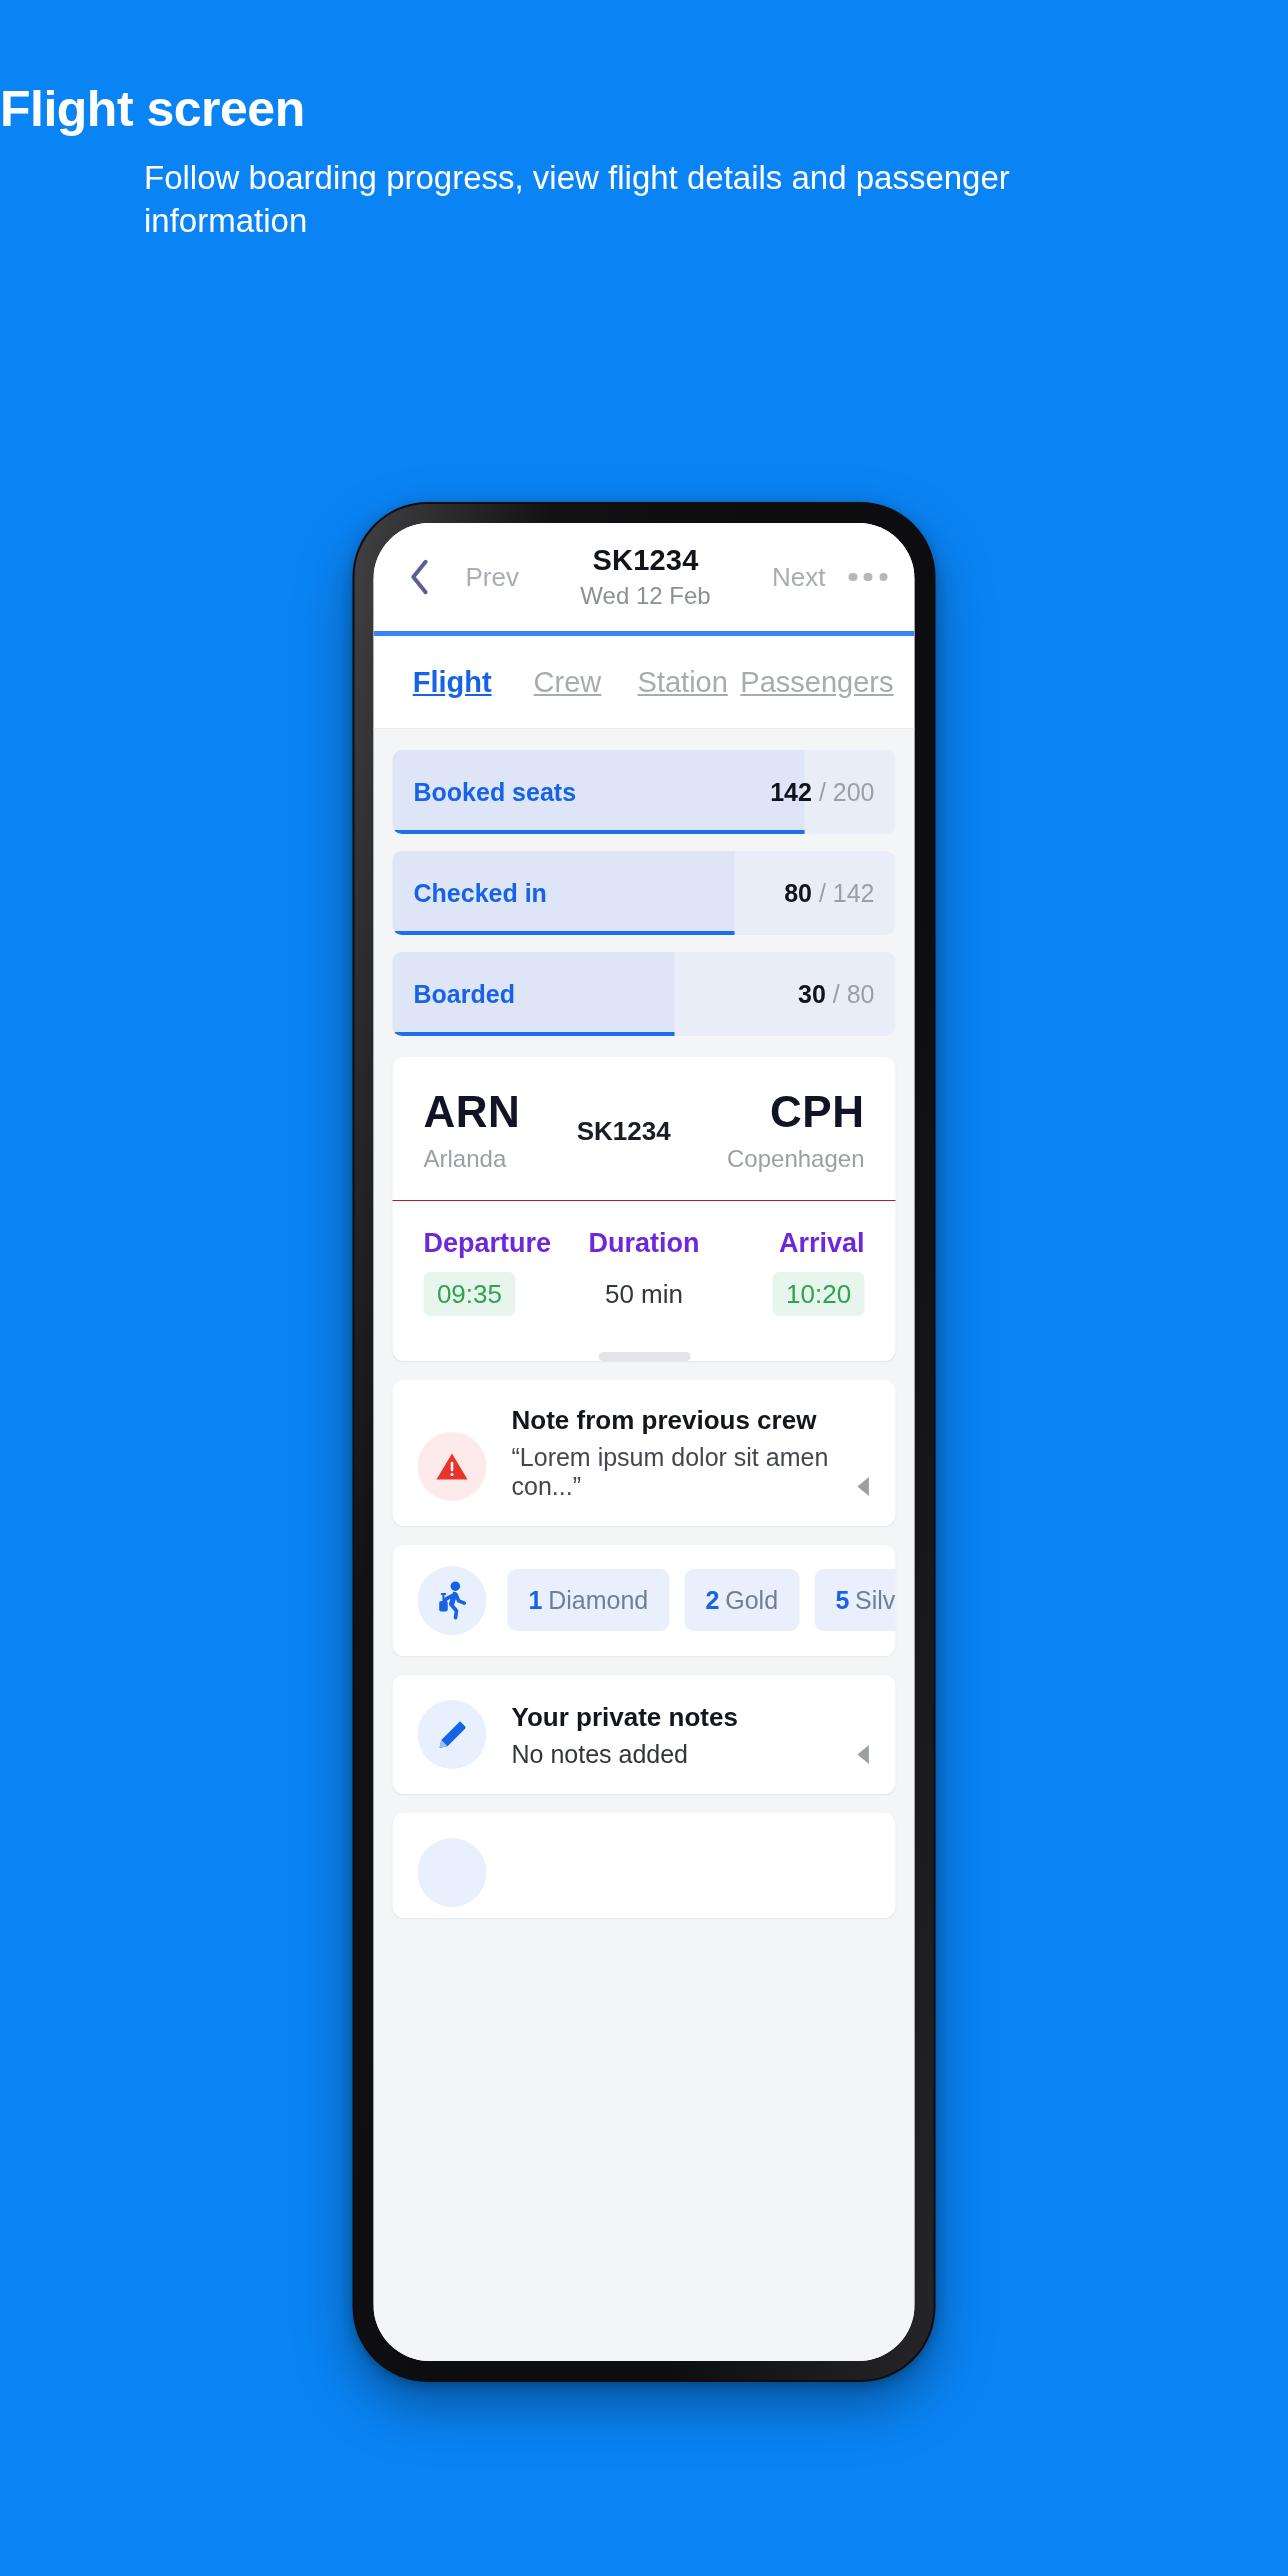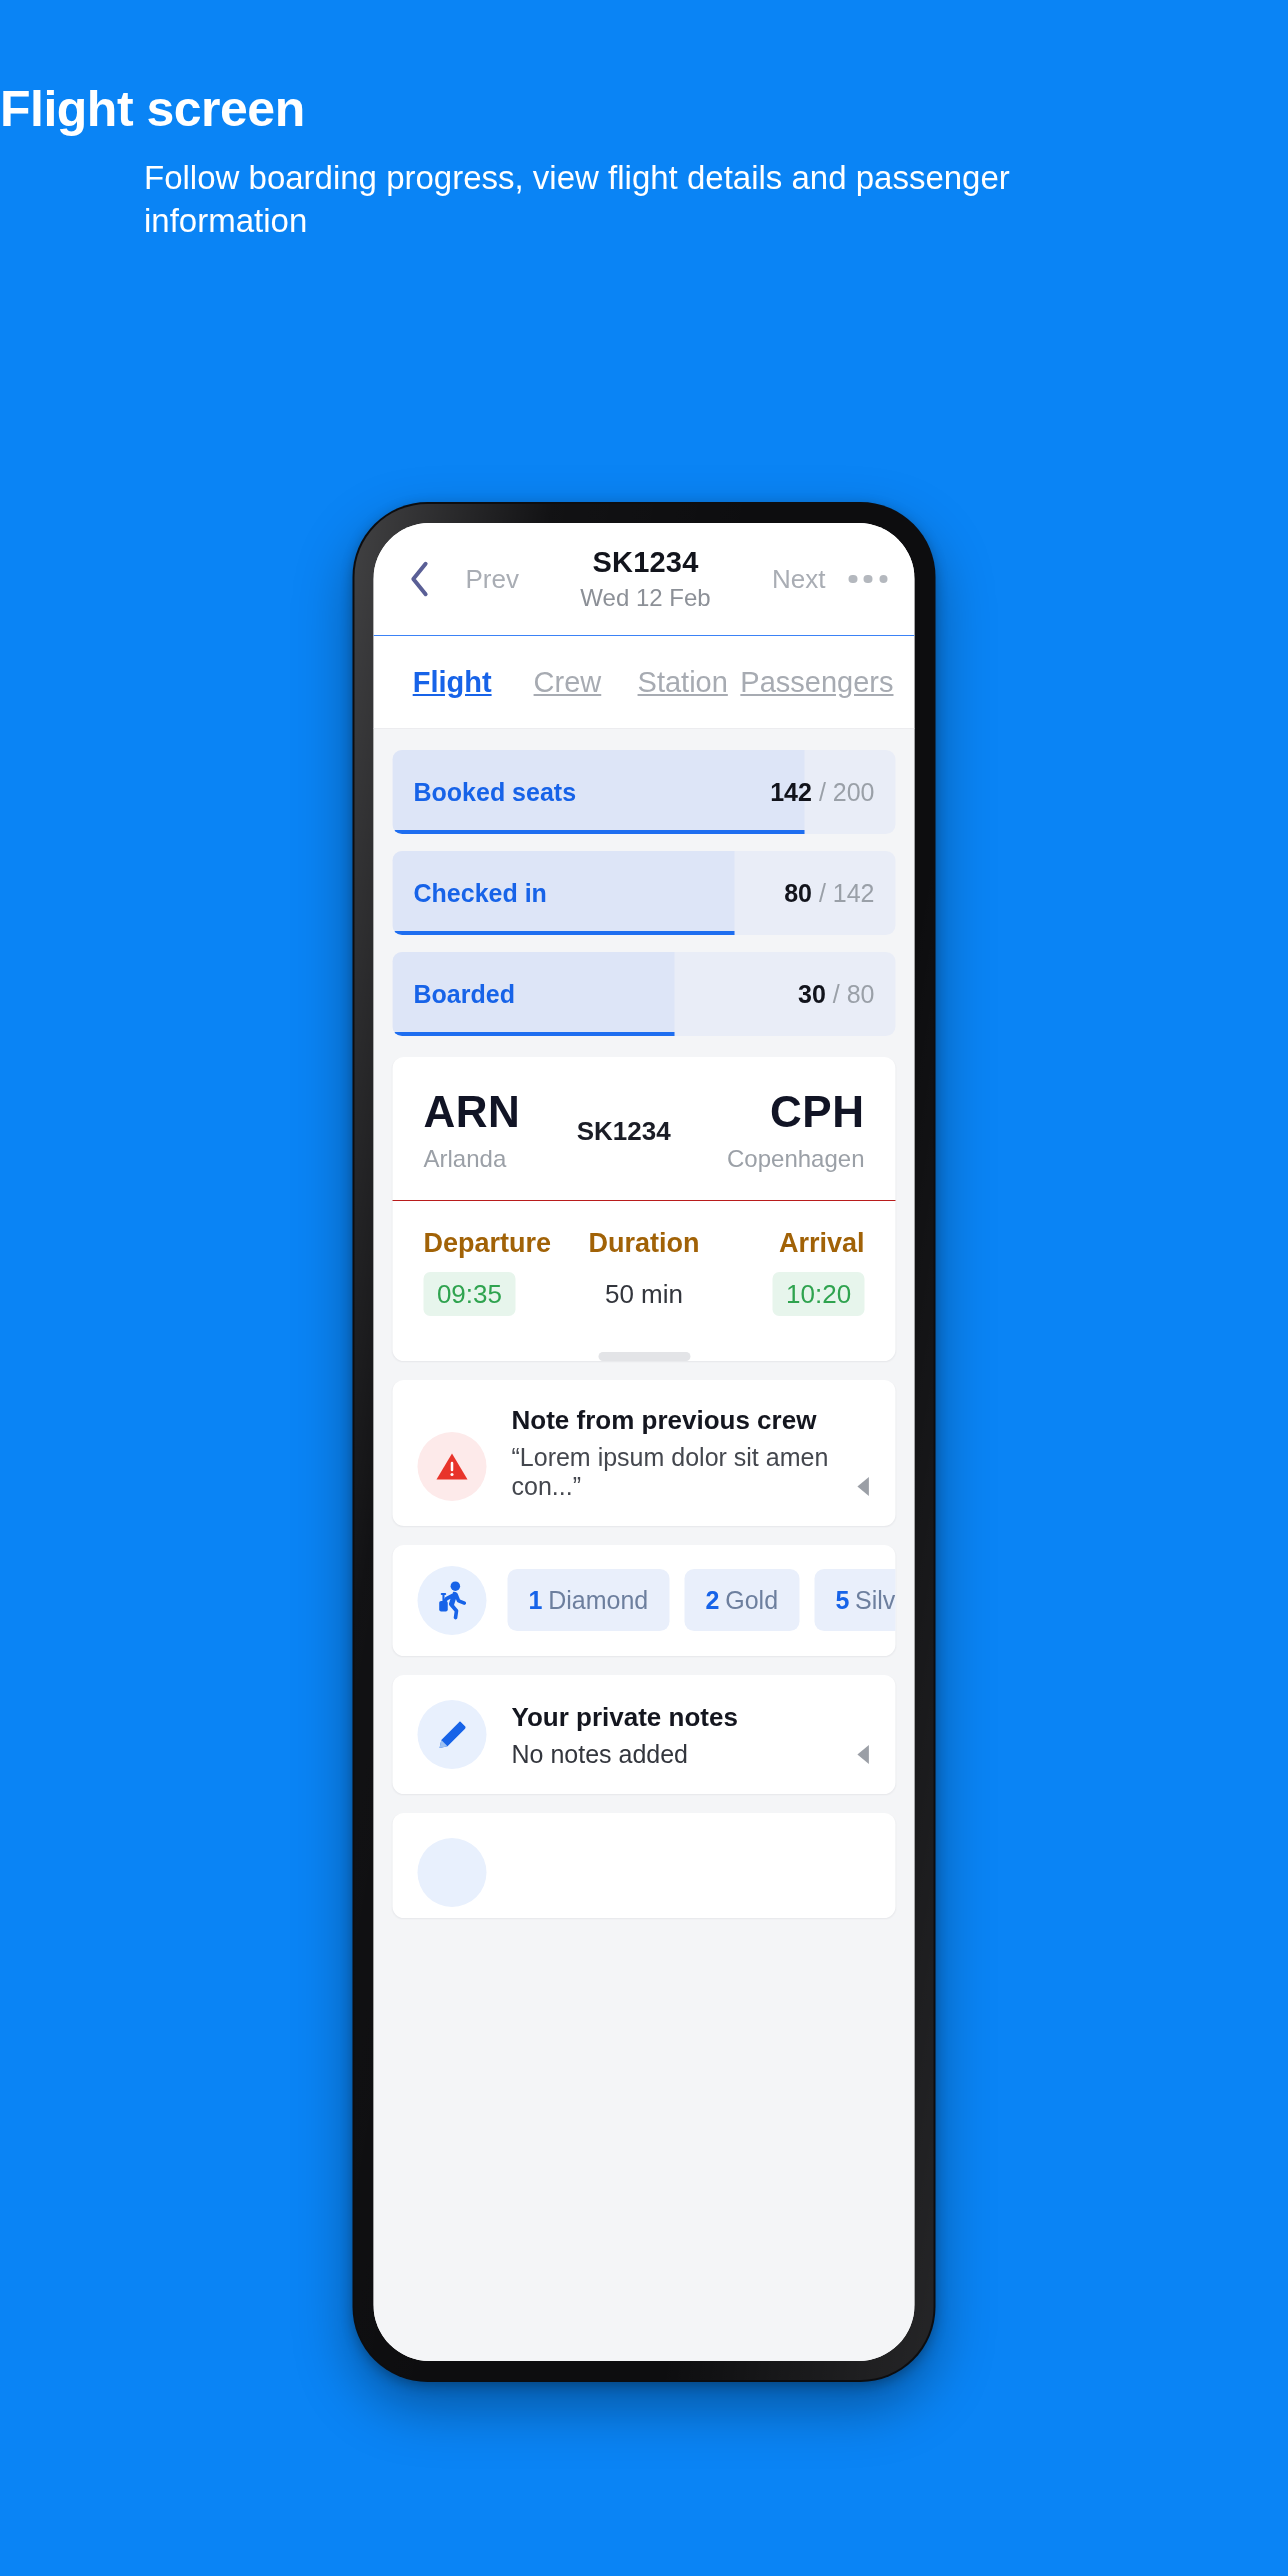--- a/index.html
+++ b/index.html
@@ -64,21 +64,21 @@
   }
 
   
   .navbar {
     flex: 0 0 auto;
     height: 113px;
     display: flex;
     align-items: center;
     padding: 0 25px 0 23px;
     background: #fff;
-    border-bottom: 1px solid #3b82f6;
+    border-bottom: 5px solid #3b82f6;
     position: relative;
   }
   .nav-back {
     width: 44px; height: 44px;
     display:flex; align-items:center; justify-content:center;
     flex: 0 0 auto;
   }
   .nav-back svg { display:block; }
   .nav-prev, .nav-next {
     font-size: 26px;
@@ -185,21 +185,21 @@
   .route-mid { flex: 1 1 auto; text-align:center; font-size:26px; font-weight:600; color:#1b1d26; }
 
   .times {
     display:flex; align-items:flex-start;
     padding: 27px 31px 19px 31px;
     position: relative;
   }
   .times-col { flex: 1 1 0; text-align:center; }
   .times-col:first-child { text-align:left; }
   .times-col:last-child { text-align:right; }
-  .times-h { font-size:27px; font-weight:700; color:#a16207; }
+  .times-h { font-size:27px; font-weight:700; color:#6d28d9; }
   .chip-time {
     display:inline-block;
     margin-top: 13.4px;
     padding: 6.7px 13.4px;
     border-radius: 6.7px;
     background: #e7f5ec;
     color:#2fa34f;
     font-size:26px;
     font-weight:500;
   }

